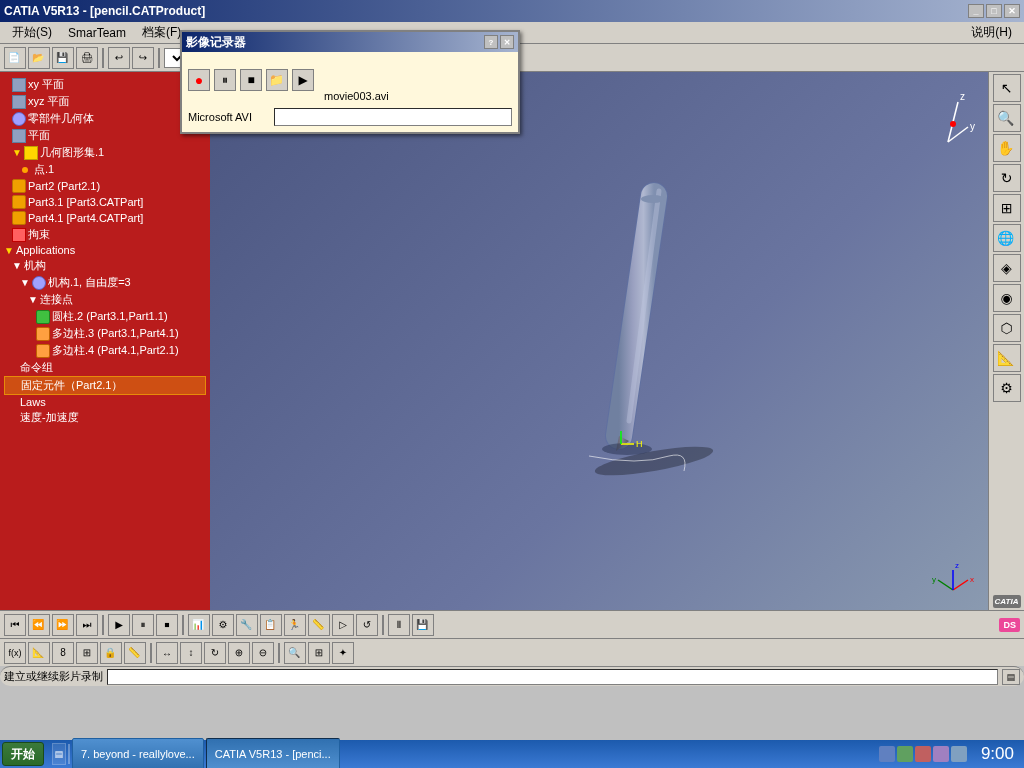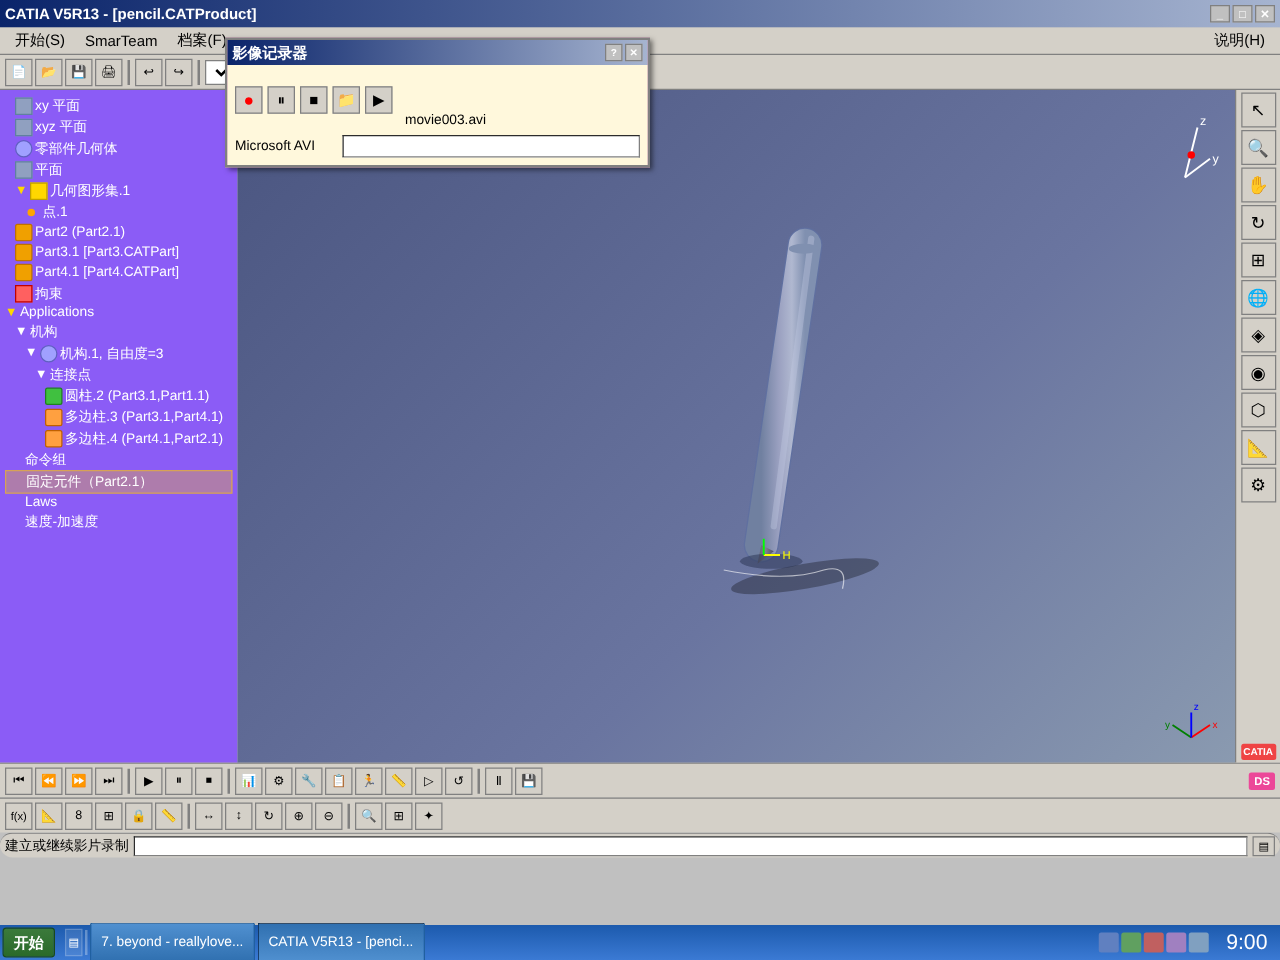--- a/index.html
+++ b/index.html
@@ -86,22 +86,22 @@
 
     
     .main-area {
       display: flex;
       height: calc(768px - 22px - 22px - 28px - 28px - 28px - 20px);
       position: relative;
     }
 
     
     .left-panel {
-      width: 190px;
-      background: #8b5cf6;
+      width: 210px;
+      background: #b91c1c;
       overflow-y: auto;
       padding: 4px;
       color: white;
       font-size: 11px;
     }
     .tree-item {
       display: flex;
       align-items: center;
       padding: 1px 0;
       cursor: pointer;
@@ -549,21 +549,21 @@
     <div class="right-btn">↻</div>
     <div class="right-btn">⊞</div>
     <div class="right-btn">🌐</div>
     <div class="right-btn">◈</div>
     <div class="right-btn">◉</div>
     <div class="right-btn">⬡</div>
     <div class="right-btn">📐</div>
     <div class="right-btn">⚙</div>
 
     <div style="margin-top:auto;width:28px;">
-      <div style="background:#ef4444;color:white;font-size:8px;font-weight:bold;text-align:center;padding:2px;border-radius:2px;">CATIA</div>
+      <div style="background:#737373;color:white;font-size:8px;font-weight:bold;text-align:center;padding:2px;border-radius:2px;font-style:italic;">CATIA</div>
     </div>
   </div>
 </div>
 
 <div class="bottom-toolbar1">
   <div class="toolbar-btn">⏮</div>
   <div class="toolbar-btn">⏪</div>
   <div class="toolbar-btn">⏩</div>
   <div class="toolbar-btn">⏭</div>
   <div class="toolbar-separator"></div>

